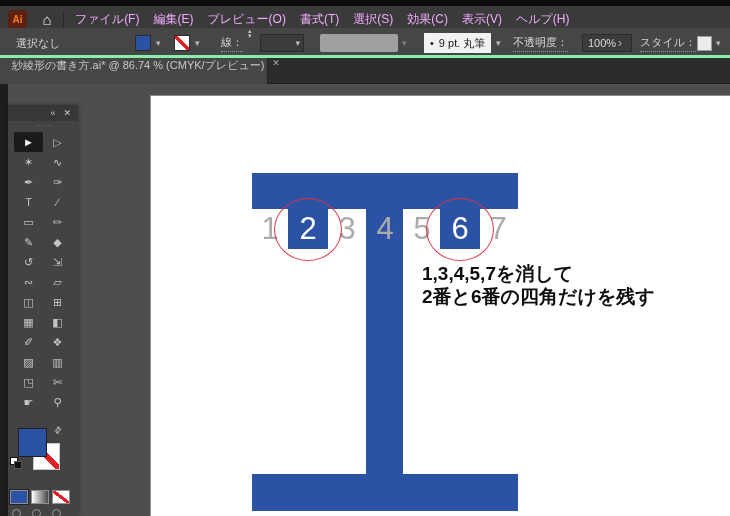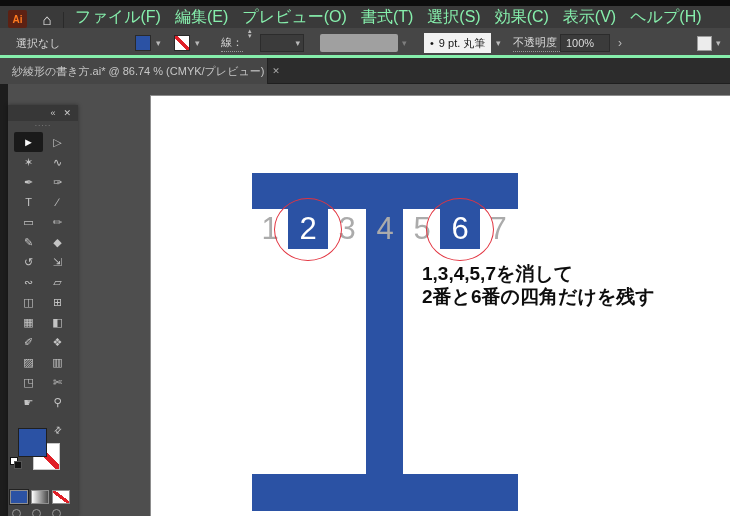--- a/index.html
+++ b/index.html
@@ -7,39 +7,39 @@
   body { font-family:"Liberation Sans","DejaVu Sans",sans-serif; }
   #app { position:relative; width:730px; height:516px; overflow:hidden; background:#4e4e4e; }
   .abs { position:absolute; }
 
   
   #topstrip { left:0; top:0; width:730px; height:6px; background:#0d0d0d; }
   #menubar { left:0; top:6px; width:730px; height:22px; background:#3a3a3a; display:flex; align-items:flex-end; }
   #ai-logo { width:19px; height:18px; margin-left:8px; background:#5c2113; color:#ff7a1f; font-size:10px; font-weight:bold; display:flex; align-items:center; justify-content:center; border-radius:2px; }
   #home-btn { color:#f0f0f0; font-size:15px; margin-left:10px; width:20px; text-align:center; }
   #menu-sep { width:1px; height:16px; background:#2a2a2a; margin:0 4px 0 6px; }
-  .menu-item { color:#86efac; font-size:16px; padding:0 7px; white-space:nowrap; }
+  .menu-item { color:#f0abfc; font-size:12px; padding:0 7px; white-space:nowrap; }
 
   #controlbar { left:0; top:28px; width:730px; height:30px; background:#464646; border-bottom:3px solid #86efac; }
   #controlbar .lbl { color:#d6d6d6; font-size:11px; }
   .cb { position:absolute; top:0; height:30px; display:flex; align-items:center; }
   .swatch { width:16px; height:16px; border:1px solid #2a2a2a; }
   .none-diag { background:
       linear-gradient(to top right, transparent 42%, #e02028 42%, #e02028 58%, transparent 58%), #fff; }
   .chev { color:#b9b9b9; font-size:9px; }
   .underl { border-bottom:1px dotted #9a9a9a; padding-bottom:1px; }
   #stroke-stepper { display:flex; flex-direction:column; line-height:5px; font-size:7px; color:#bdbdbd; }
   #stroke-combo { width:44px; height:18px; background:#3b3b3b; border:1px solid #2c2c2c; display:flex; align-items:center; justify-content:flex-end; padding-right:3px; }
   #brush-preview { width:78px; height:18px; background:#a0a0a0; border-radius:2px; }
   #brush-box { height:20px; background:#f2f2f2; color:#141414; font-size:11px; display:flex; align-items:center; padding:0 6px; gap:5px; }
   #opacity-field { width:50px; height:18px; background:#3b3b3b; border:1px solid #2c2c2c; color:#dcdcdc; font-size:11px; display:flex; align-items:center; padding-left:5px; }
   #style-swatch { width:15px; height:15px; background:#ececec; border:1px solid #9a9a9a; }
 
   #tabbar { left:0; top:58px; width:730px; height:26px; background:#2c2c2c; border-bottom:1px solid #1f1f1f; }
-  #doc-tab { position:absolute; left:0; top:0; width:268px; height:26px; background:#464646; border-right:1px solid #222; display:flex; align-items:center; }
+  #doc-tab { position:absolute; left:0; top:0; width:268px; height:26px; background:#464646; border-right:1px solid #222; display:flex; }
   #doc-tab .title { color:#c7c7c7; font-size:11px; margin-left:12px; white-space:nowrap; }
   #tab-close { color:#a8a8a8; font-size:9px; margin-left:8px; }
 
   
   #workspace { left:0; top:84px; width:730px; height:432px; background:#4e4e4e; }
   #left-strip { left:0; top:84px; width:8px; height:432px; background:#1d1d1d; }
 
   
   #tools-panel { left:8px; top:105px; width:70px; height:411px; background:#434343; box-shadow:0 0 4px rgba(0,0,0,.4); }
   #panel-header { height:16px; background:#373737; display:flex; align-items:center; justify-content:flex-end; gap:8px; padding-right:7px; color:#c9c9c9; font-size:9px; }
@@ -136,25 +136,28 @@
         <span>•</span>
         <span>9 pt. 丸筆</span>
       </span>
     </div>
     <div class="cb" style="left:496px;">
         <span class="chev">▾</span>
       </div>
     <div class="cb" style="left:513px;">
         <span class="lbl underl">不透明度：</span>
       </div>
-    <div class="cb" style="left:560px;justify-content:center;">
+    <div class="cb" style="left:582px;justify-content:center;">
         <span id="opacity-field">100%</span>
       </div>
     <div class="cb" style="left:618px;">
         <span class="chev" style="font-size:12px;">›</span>
+      </div>
+    <div class="cb" style="left:640px;">
+        <span class="lbl underl">スタイル：</span>
       </div>
     <div class="cb" style="left:697px;">
         <span id="style-swatch"></span>
       </div>
     <div class="cb" style="left:716px;">
         <span class="chev">▾</span>
       </div>
   </div>
 
   <div class="abs" id="tabbar">

